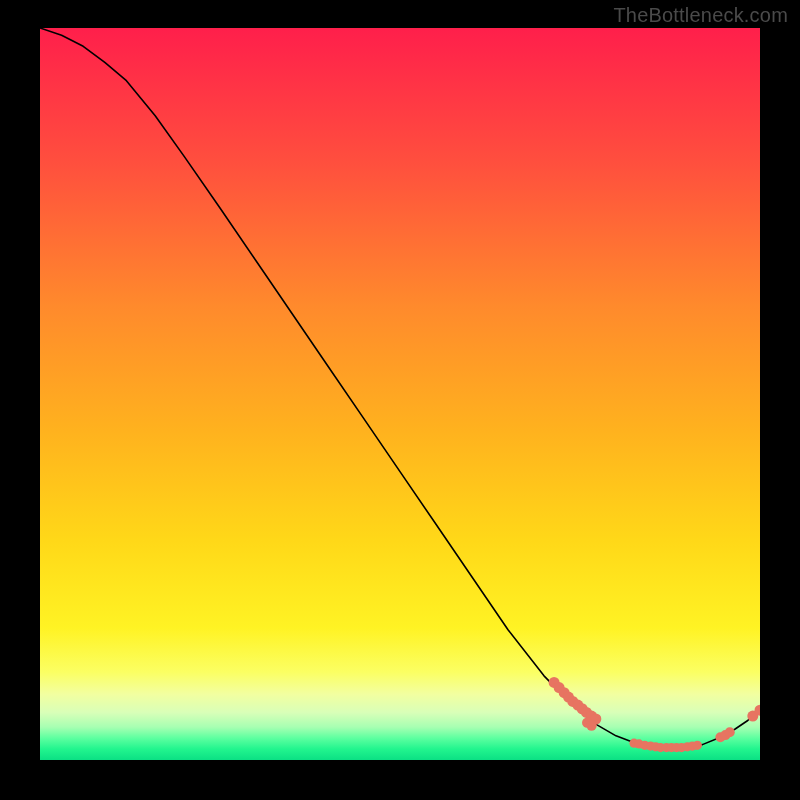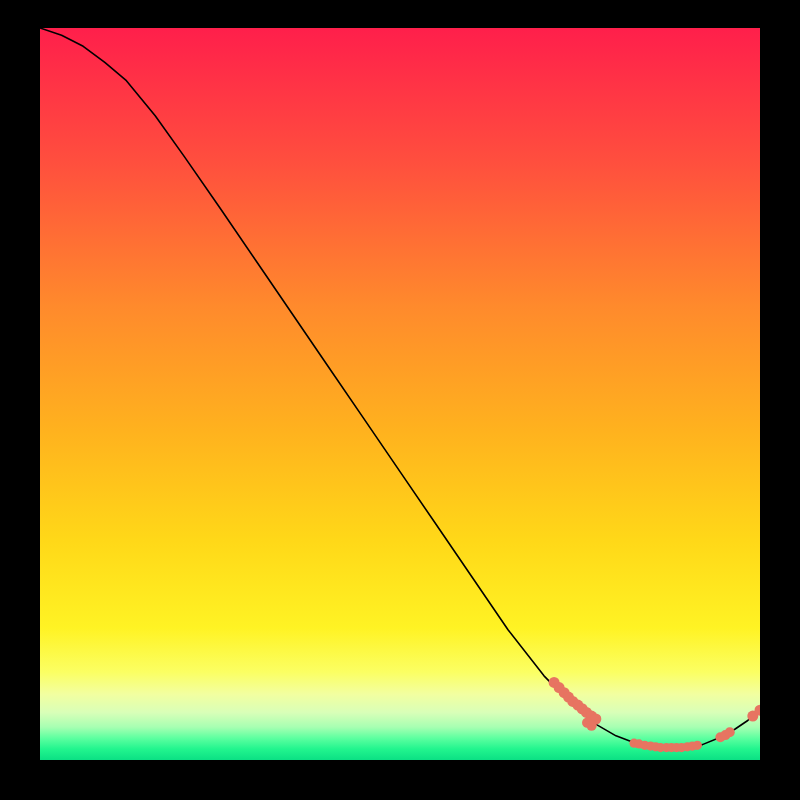--- a/index.html
+++ b/index.html
@@ -35,20 +35,21 @@
   }
   .plot {
     width: 720px;
     height: 732px;
     display: block;
   }
 </style>
 </head>
 <body>
 <div class="frame">
+  <div class="watermark">TheBottleneck.com</div>
   <div class="plot-wrap">
     <svg class="plot" viewBox="0 0 720 732">
       <defs>
 
         <linearGradient id="bgGrad" x1="0" y1="0" x2="0" y2="1">
           <stop offset="0%" stop-color="#ff1f4b"></stop>
           <stop offset="18%" stop-color="#ff4e3e"></stop>
           <stop offset="38%" stop-color="#ff8a2c"></stop>
           <stop offset="55%" stop-color="#ffb21e"></stop>
           <stop offset="70%" stop-color="#ffd818"></stop>

